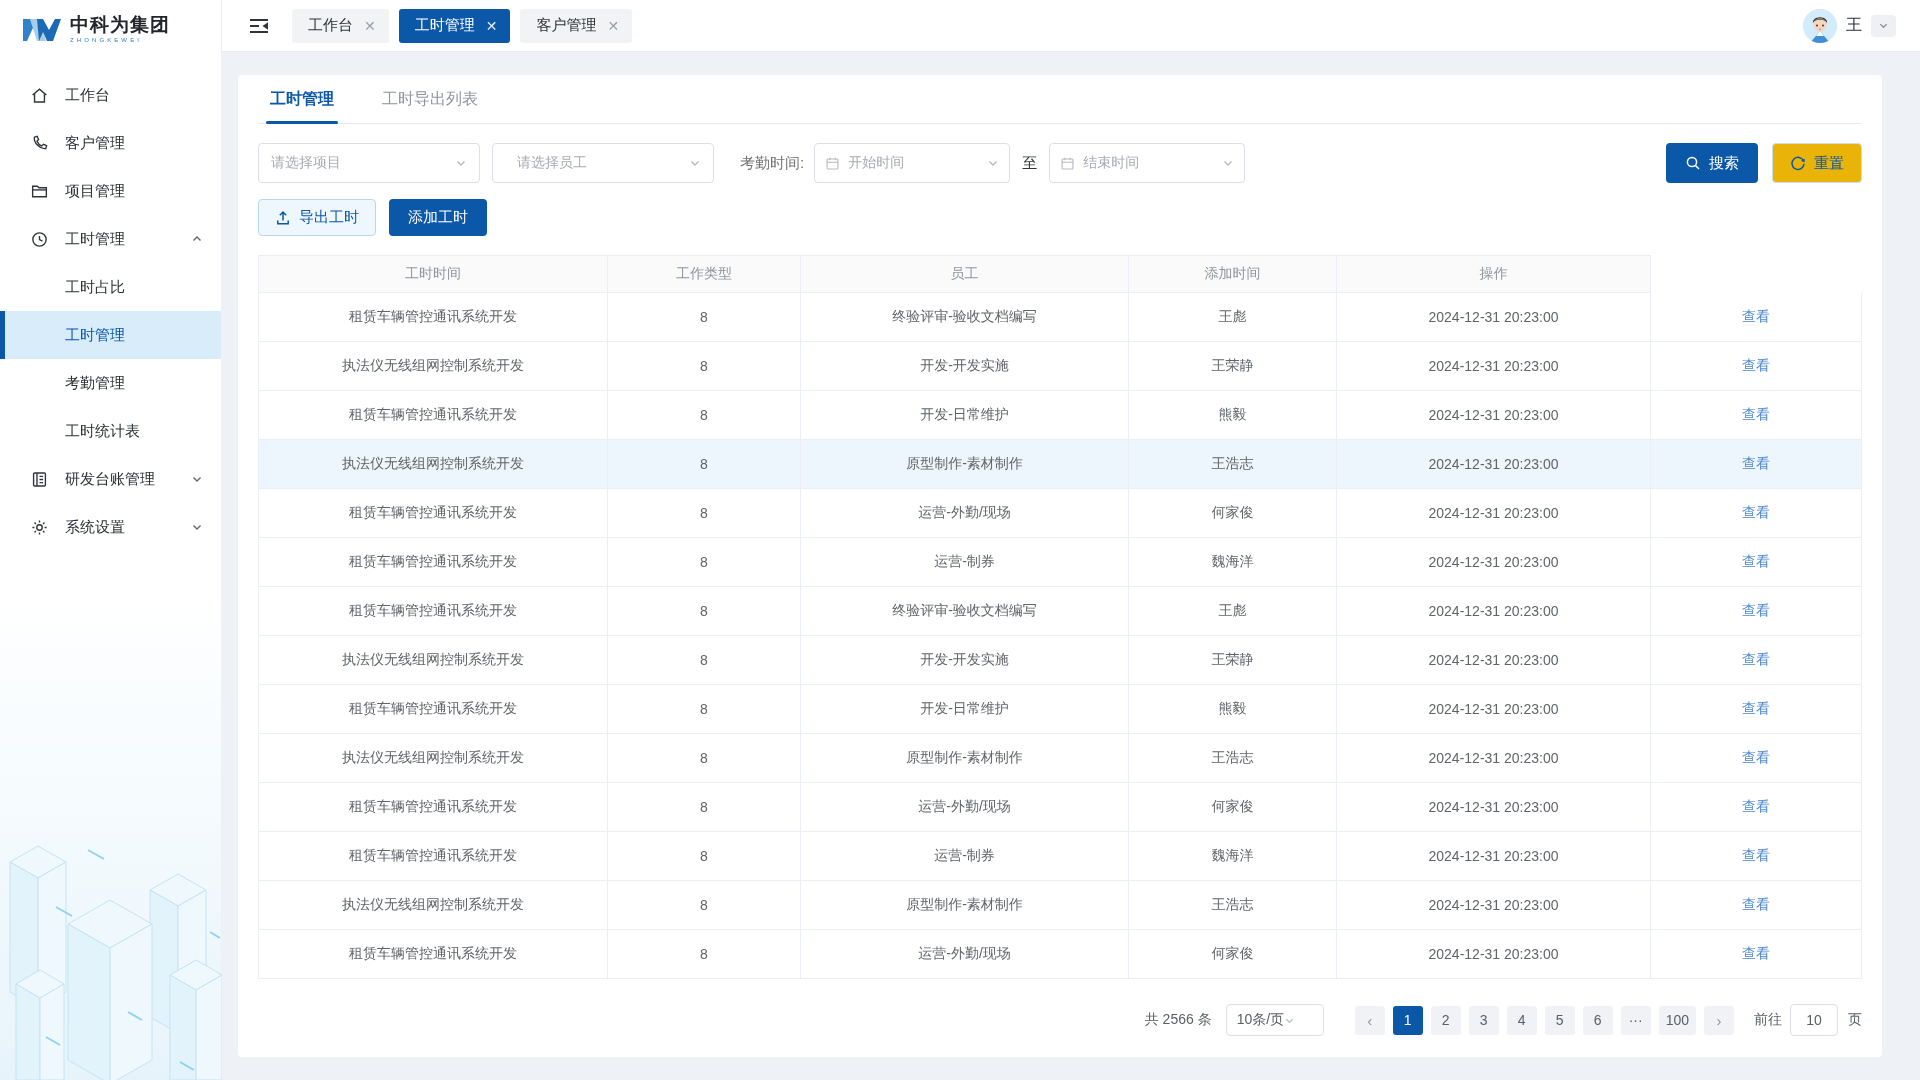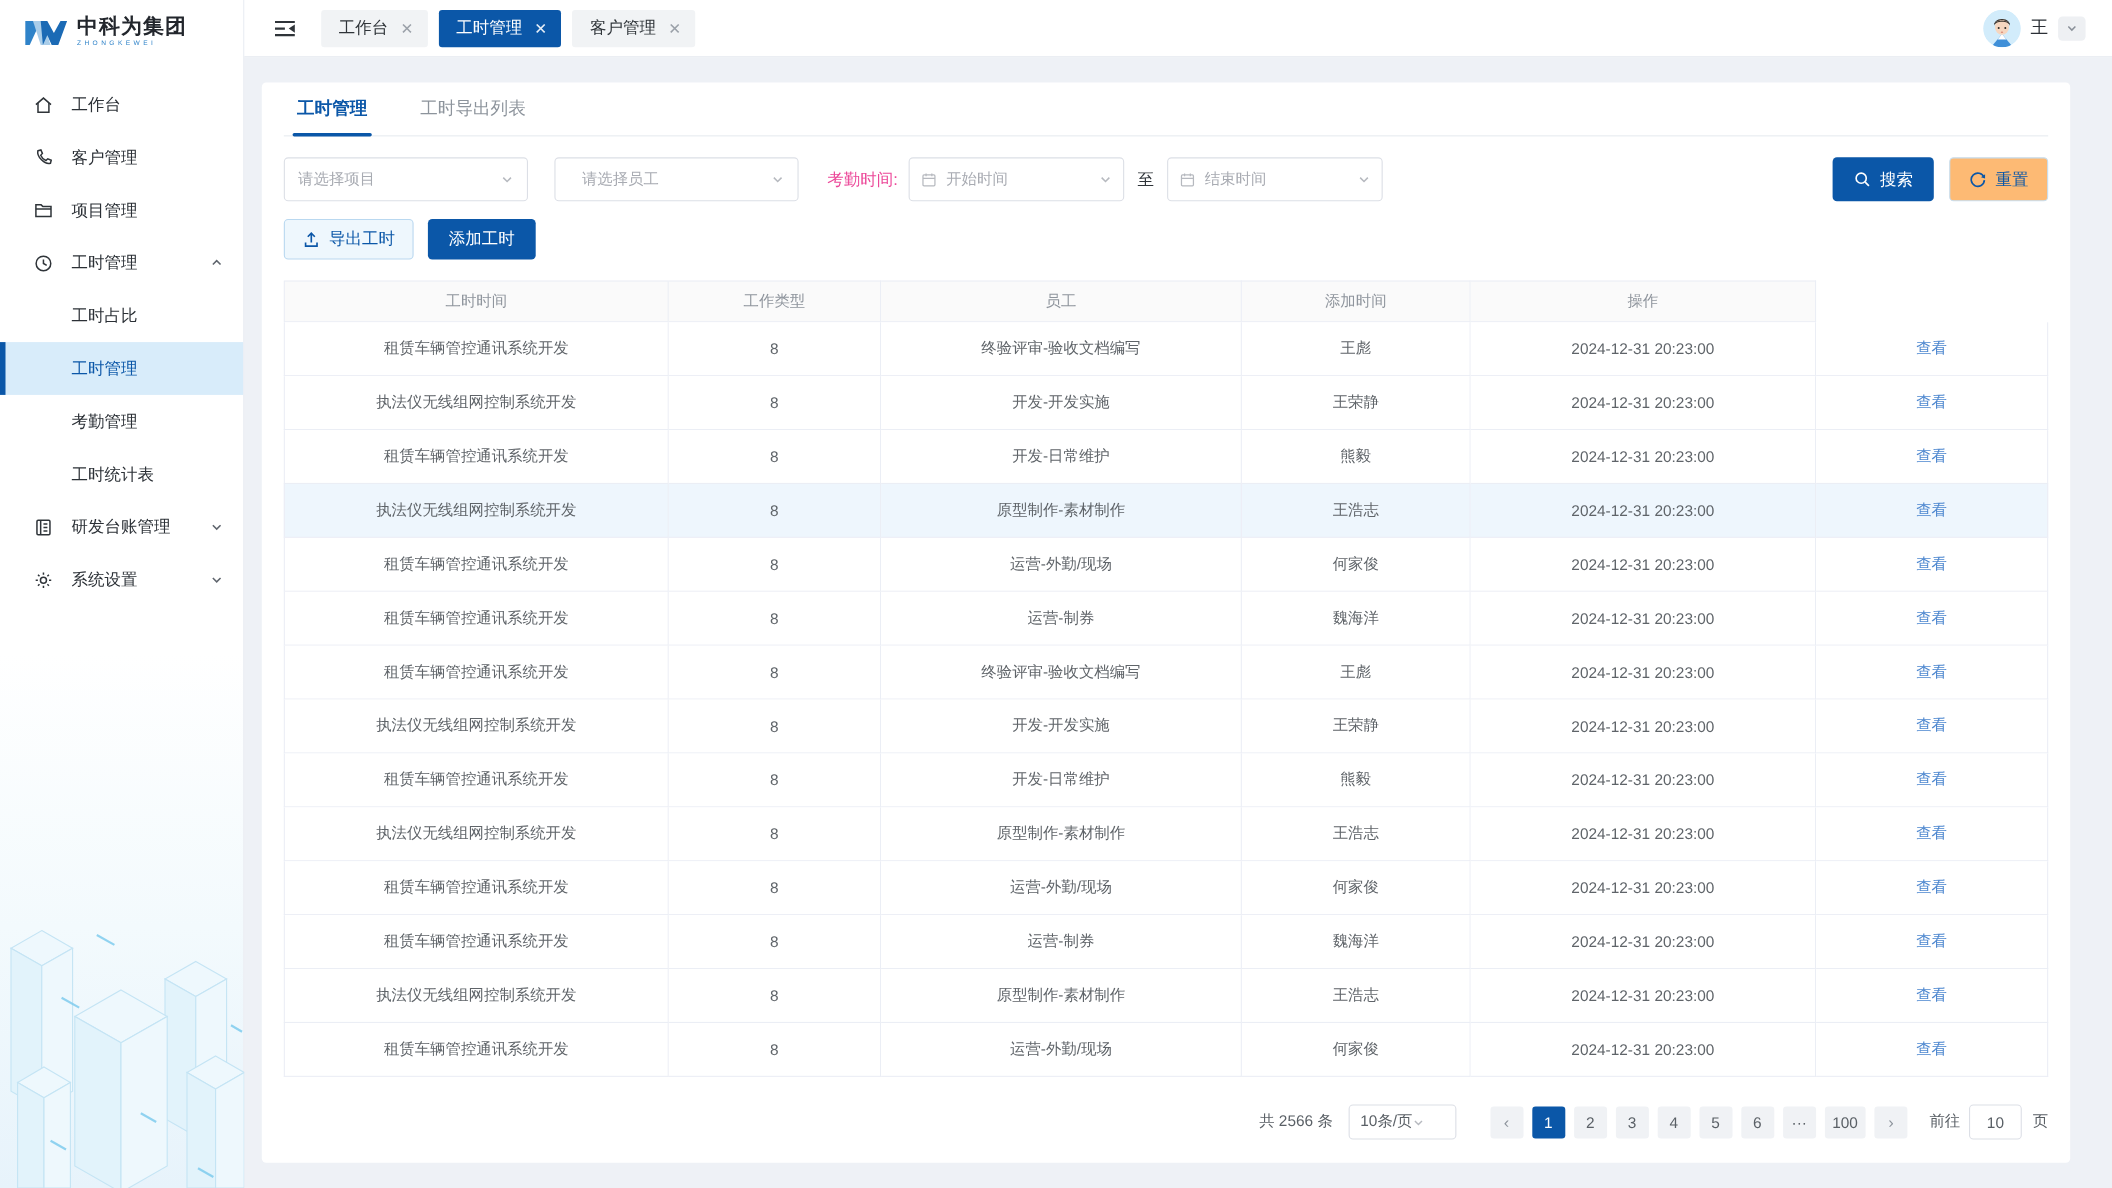--- a/index.html
+++ b/index.html
@@ -42,29 +42,29 @@
   .card { position:absolute; left:238px; top:75px; width:1644px; height:982px; background:#fff; border-radius:4px;
           padding:14px 20px 0 20px; z-index:2; }
   .p-tabs { display:flex; gap:48px; padding-left:12px; border-bottom:1px solid #e7ebf0; }
   .p-tab { font-size:16px; color:#8d949c; padding-bottom:13px; position:relative; cursor:pointer; }
   .p-tab.active { color:#0b57a8; font-weight:bold; }
   .p-tab.active::after { content:""; position:absolute; left:-4px; right:-4px; bottom:-1px; height:3px; background:#0b57a8; border-radius:2px; }
 
   .filters { margin-top:19px; display:flex; align-items:center; }
   .sel { width:222px; height:40px; border:1px solid #dcdfe6; border-radius:4px; background:#fff; display:flex;
          align-items:center; justify-content:space-between; padding:0 12px; font-size:14px; color:#a8abb2; cursor:pointer; }
-  .sel + .sel { margin-left:24px;padding-left:24px; }
-  .f-label { font-size:15px; color:#ec4899; margin:0 10px 0 26px; }
+  .sel + .sel { margin-left:12px;padding-left:24px; }
+  .f-label { font-size:15px; color:#737373; margin:0 10px 0 26px; }
   .date { width:196px; height:40px; border:1px solid #dcdfe6; border-radius:4px; background:#fff; display:flex;
           align-items:center; padding:0 10px; font-size:14px; color:#a8abb2; gap:8px; cursor:pointer; }
   .date .dspacer { flex:1; }
   .to-label { font-size:15px; color:#2f3439; margin:0 12px; }
   .btn { display:inline-flex; align-items:center; justify-content:center; gap:8px; border-radius:4px; font-size:15px; cursor:pointer; border:none; }
   .btn-search { margin-left:auto; height:40px; padding:0 19px; background:#0b57a8; color:#fff; }
-  .btn-reset  { height:40px; padding:0 17px; background:#fdba74; border:1px solid #c6def1; color:#0b57a8; margin-left:14px; }
+  .btn-reset  { height:40px; padding:0 17px; background:#eab308; border:1px solid #c6def1; color:#0b57a8; margin-left:14px; }
 
   .actions { margin-top:16px; display:flex; align-items:center; }
   .btn-export { height:37px; padding:0 16px; background:#eef7fd; border:1px solid #b9d8f0; color:#0b57a8; }
   .btn-add { height:37px; padding:16px 19px; background:#0b57a8; color:#fff; margin-left:13px; }
 
   
   .table { margin-top:19px; }
   .t-row { display:grid; grid-template-columns:350px 193px 328px 208px 314px 211px; }
   .t-cell { height:49px; display:flex; align-items:center; justify-content:center; font-size:14px; color:#5f6469;
             border-right:1px solid #ebeef5; border-bottom:1px solid #ebeef5; background:#fff; text-align:center; }

